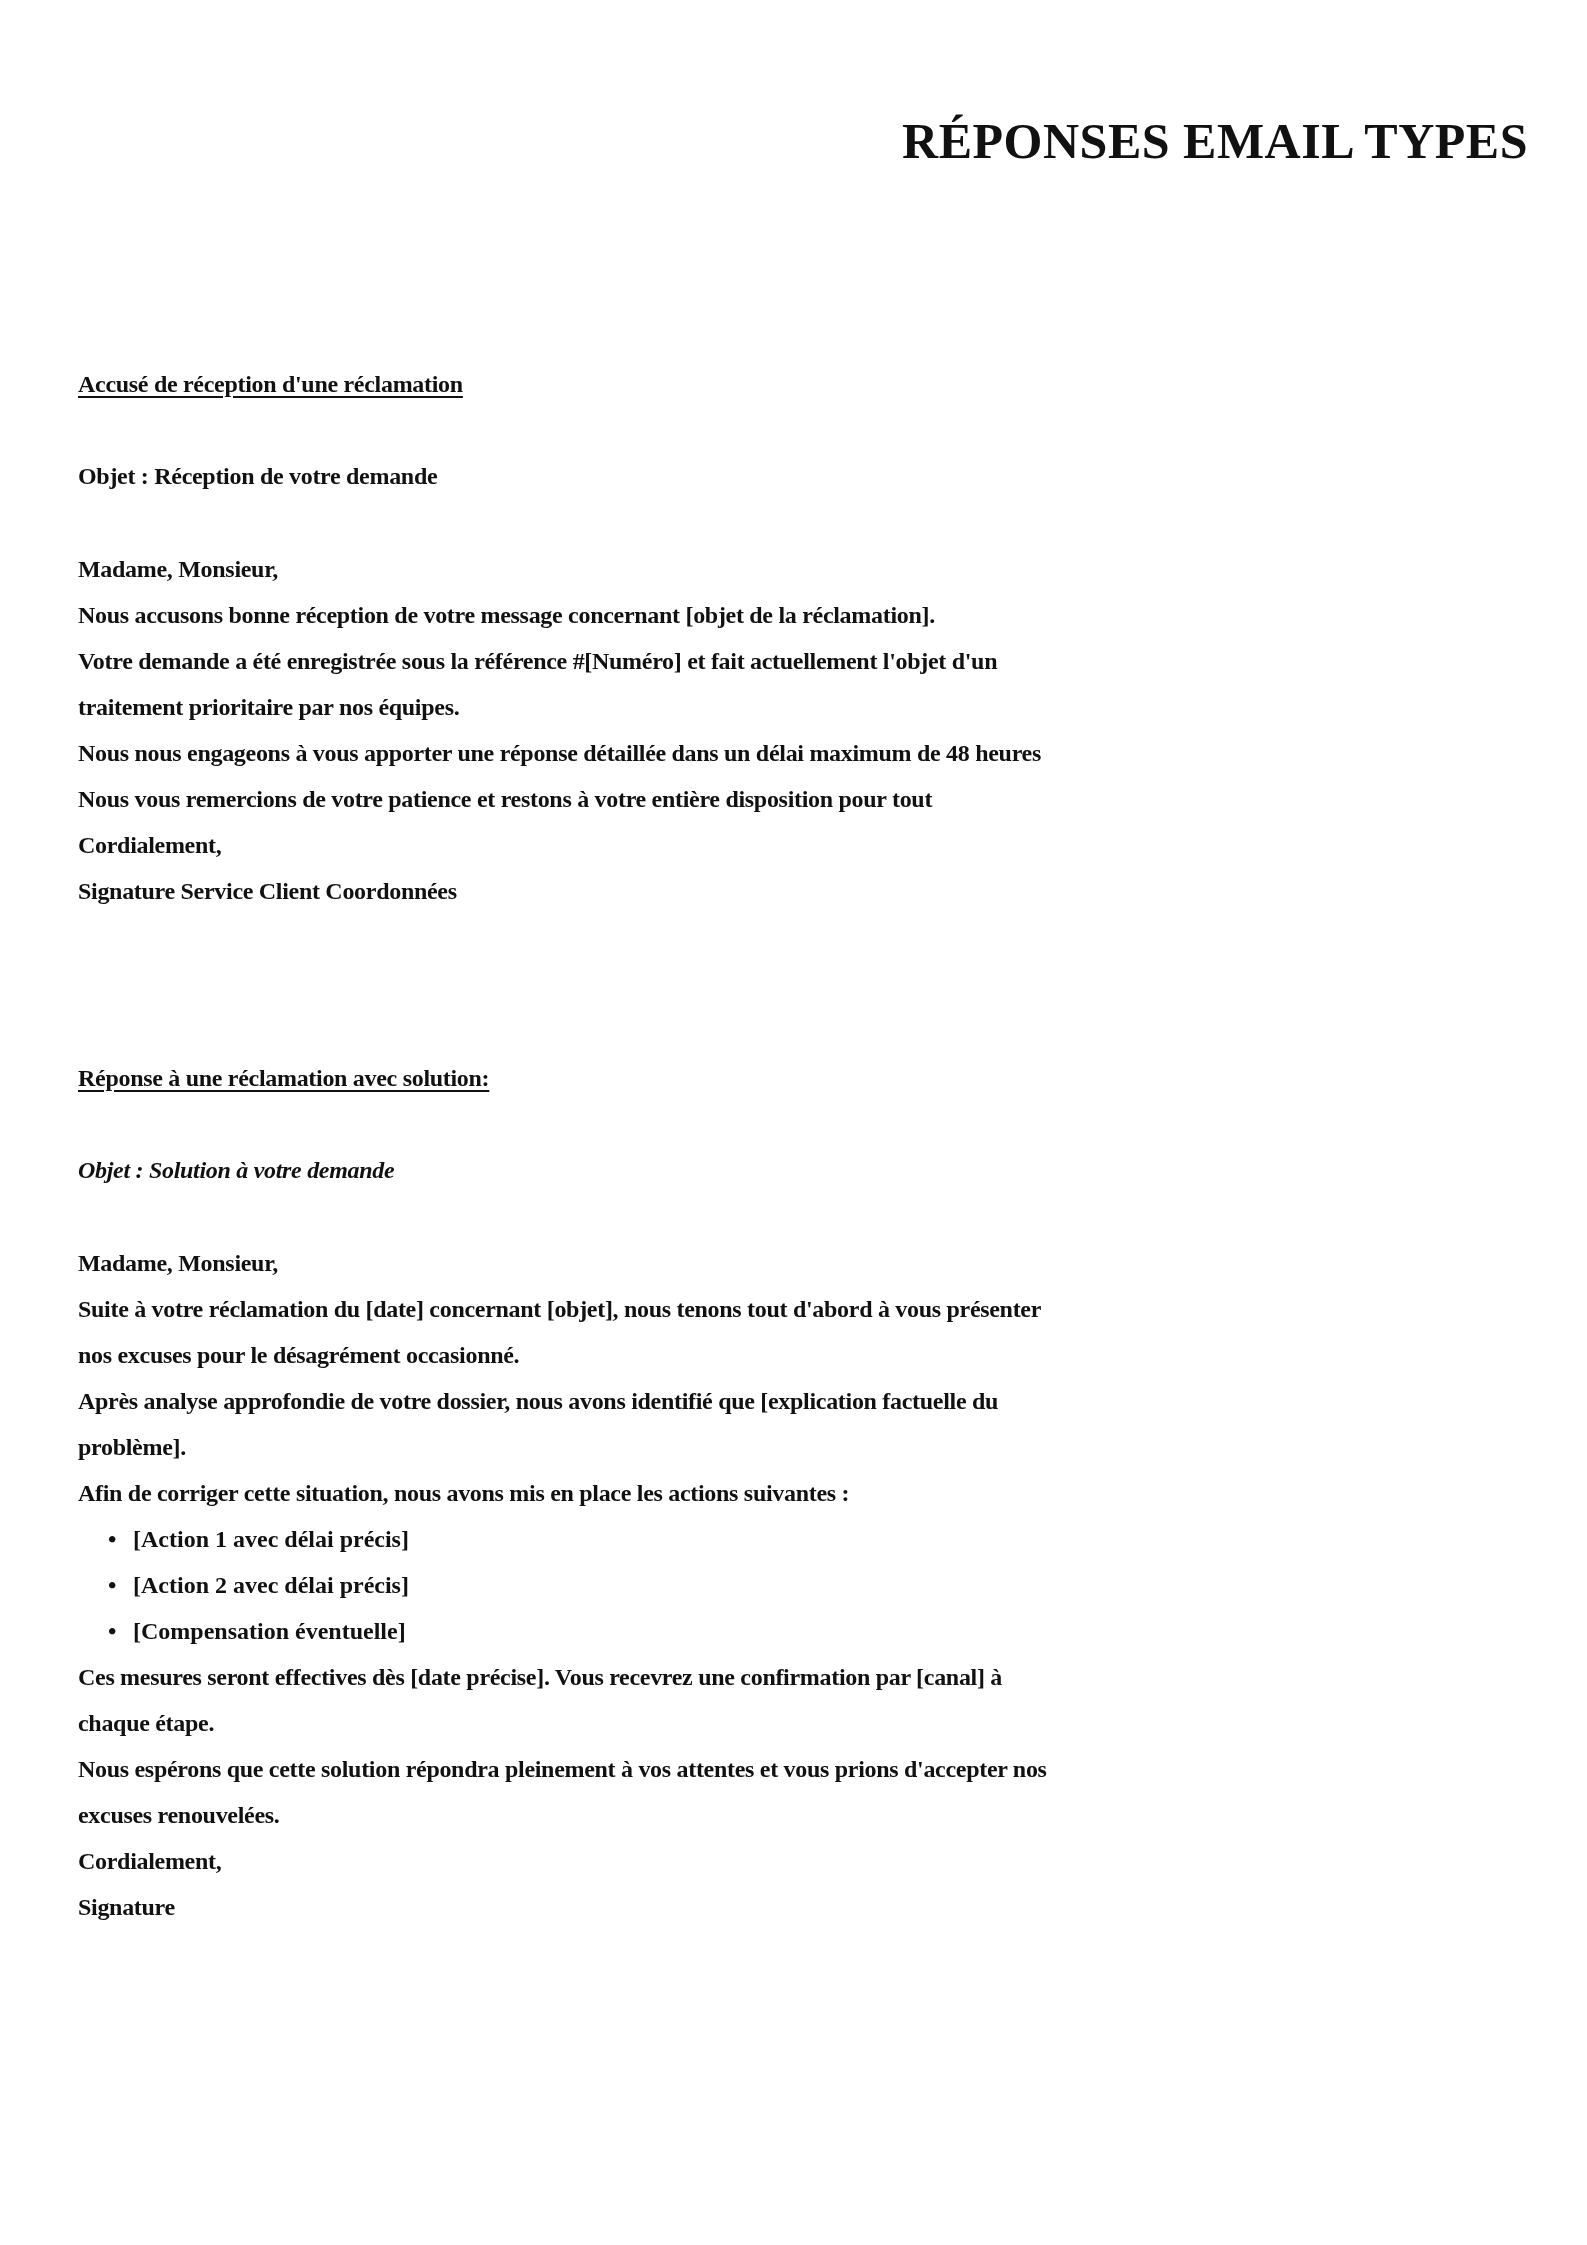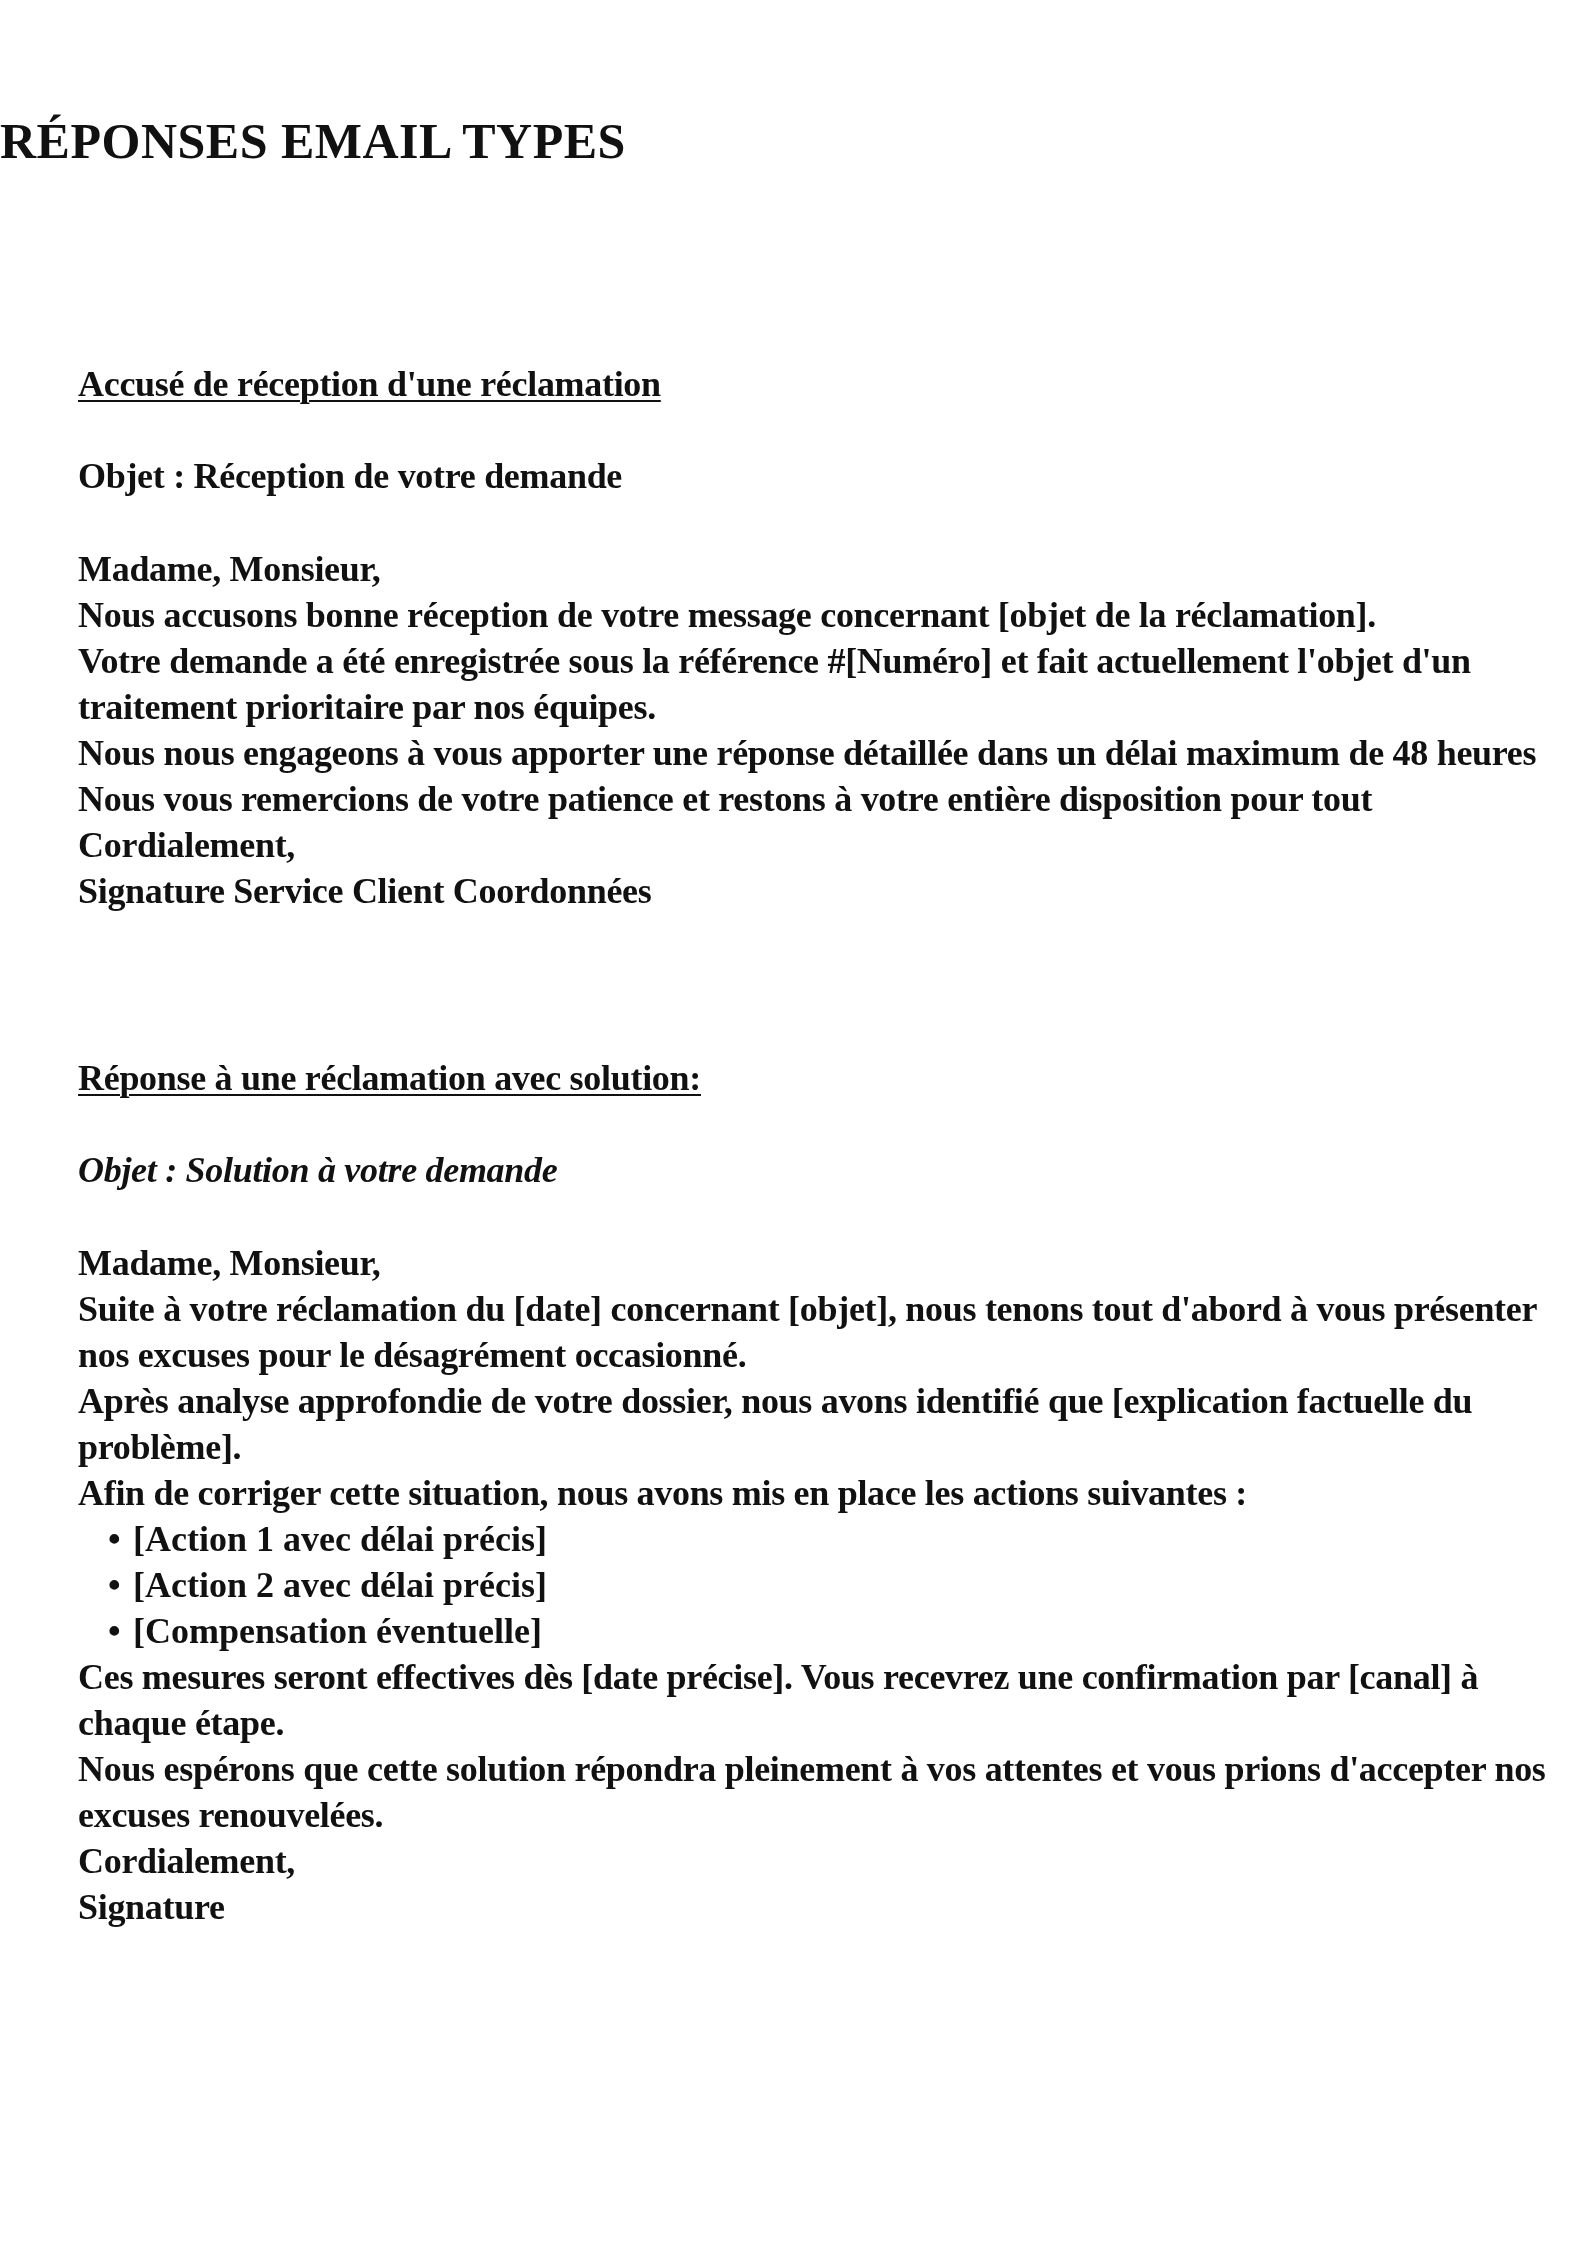--- a/index.html
+++ b/index.html
@@ -1,20 +1,20 @@
 <!DOCTYPE html>
 <html><head>
 <meta charset="utf-8">
 <style>
   html, body { margin:0; padding:0; background:#ffffff; }
   body { width:1587px; height:2245px; position:relative; overflow:hidden;
          font-family:"Liberation Serif","DejaVu Serif",serif; color:#111; }
-  .title { position:absolute; top:112px; left:0; width:1528px; text-align:left;
+  .title { position:absolute; top:112px; left:0; width:1528px; text-align:right;
            font-size:50px; font-weight:bold; letter-spacing:0.5px; }
-  .block { position:absolute; left:78px; width:1450px; font-weight:bold; font-size:36px; }
+  .block { position:absolute; left:78px; width:1450px; font-weight:bold; font-size:24px; }
   .line { height:46px; line-height:46px; white-space:nowrap; letter-spacing:-0.3px; }
   .heading { text-decoration:underline; text-decoration-thickness:2px; text-underline-offset:4px; }
   .bullets { margin:0; padding:0; list-style:none; }
   .bullets li { height:46px; line-height:46px; padding-left:55px; position:relative; }
   .bullets li::before { content:"\2022"; position:absolute; left:30px; }
 </style>
 </head>
 <body>
 
 <div class="title">RÉPONSES EMAIL TYPES</div>

